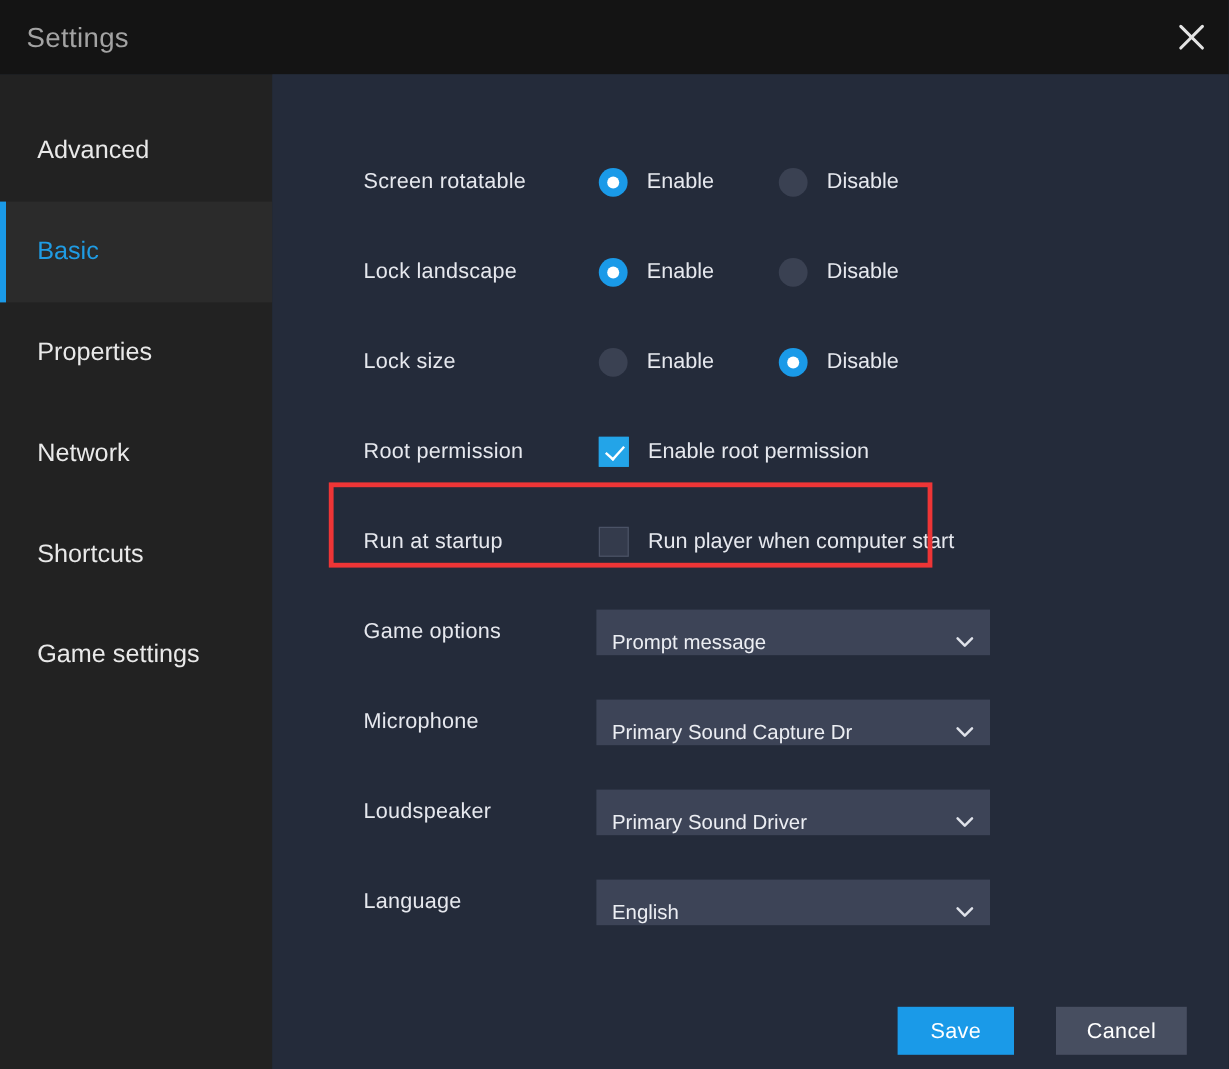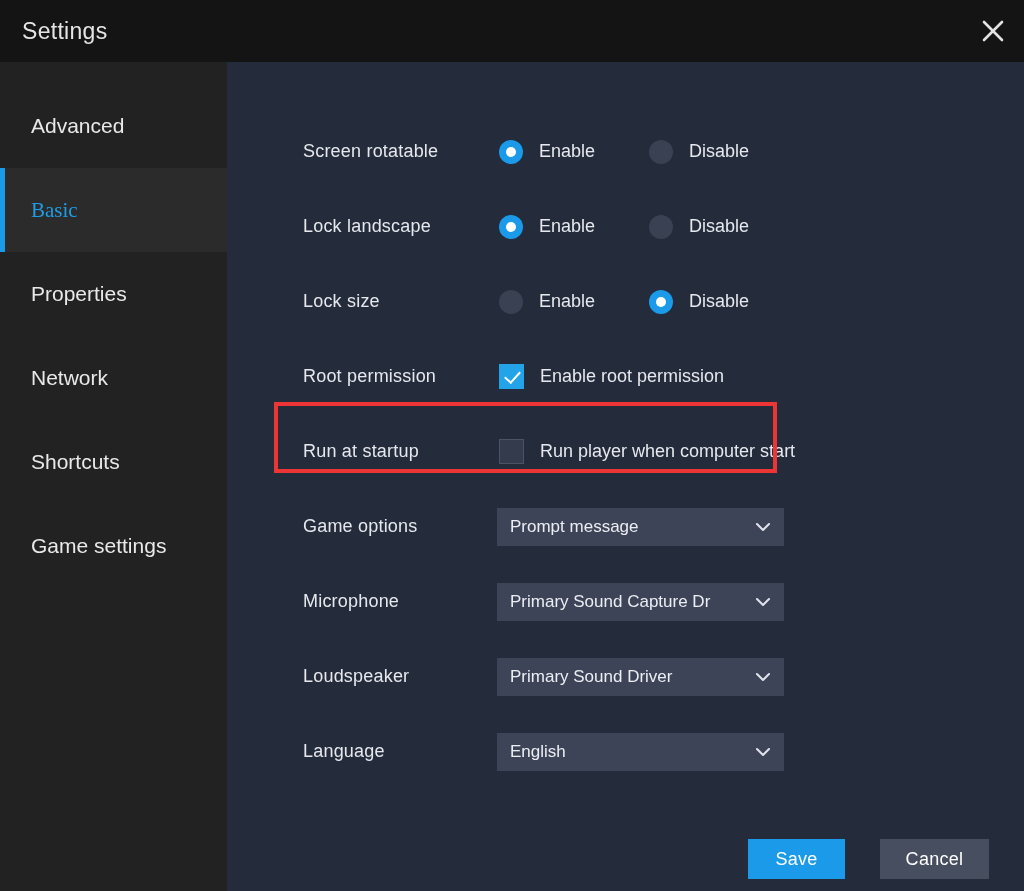--- a/index.html
+++ b/index.html
@@ -24,21 +24,21 @@
   .titlebar {
     position: relative;
     height: 62px;
     flex: 0 0 62px;
     background: #141414;
     display: flex;
     align-items: center;
     justify-content: space-between;
   }
   .title-text {
-    color: #e5e5e5;
+    color: #a3a3a3;
     font-size: 23px;
     letter-spacing: .3px;
     padding-left: 22px;
     font-weight: 400;
     white-space: nowrap;
   }
   .close-btn {
     width: 62px;
     height: 62px;
     display: flex;
@@ -69,21 +69,21 @@
     align-items: center;
     padding-left: 31px;
     cursor: pointer;
   }
   .side-item .side-label {
     font-size: 21px;
     color: #e9e9e9;
     font-weight: 400;
     white-space: nowrap;
   }
-  .side-item.active { background: #2b2b2b; font-family: Liberation Serif, serif; }
+  .side-item.active { background: #2b2b2b; }
   .side-item.active .side-label { color: #1f9ce4; }
   .side-item.active::before {
     content: "";
     position: absolute;
     left: 0; top: 0; bottom: 0;
     width: 5px;
     background: #1a9ae8;
   }
 
   
@@ -175,25 +175,25 @@
     margin-left: 16px;
     font-size: 18px;
     color: #e6e8ee;
     white-space: nowrap;
   }
 
   
   .dropdown {
     position: absolute;
     left: 270px;
-    width: 287px;
+    width: 328px;
     height: 38px;
     background: #3d4457;
     display: flex;
-    align-items: center;
+    align-items: flex-end;
     padding: 0 8px 0 13px;
     cursor: pointer;
     overflow: hidden;
   }
   .dd-value {
     flex: 1 1 auto;
     font-size: 17px;
     color: #eceef3;
     white-space: nowrap;
     overflow: hidden;

